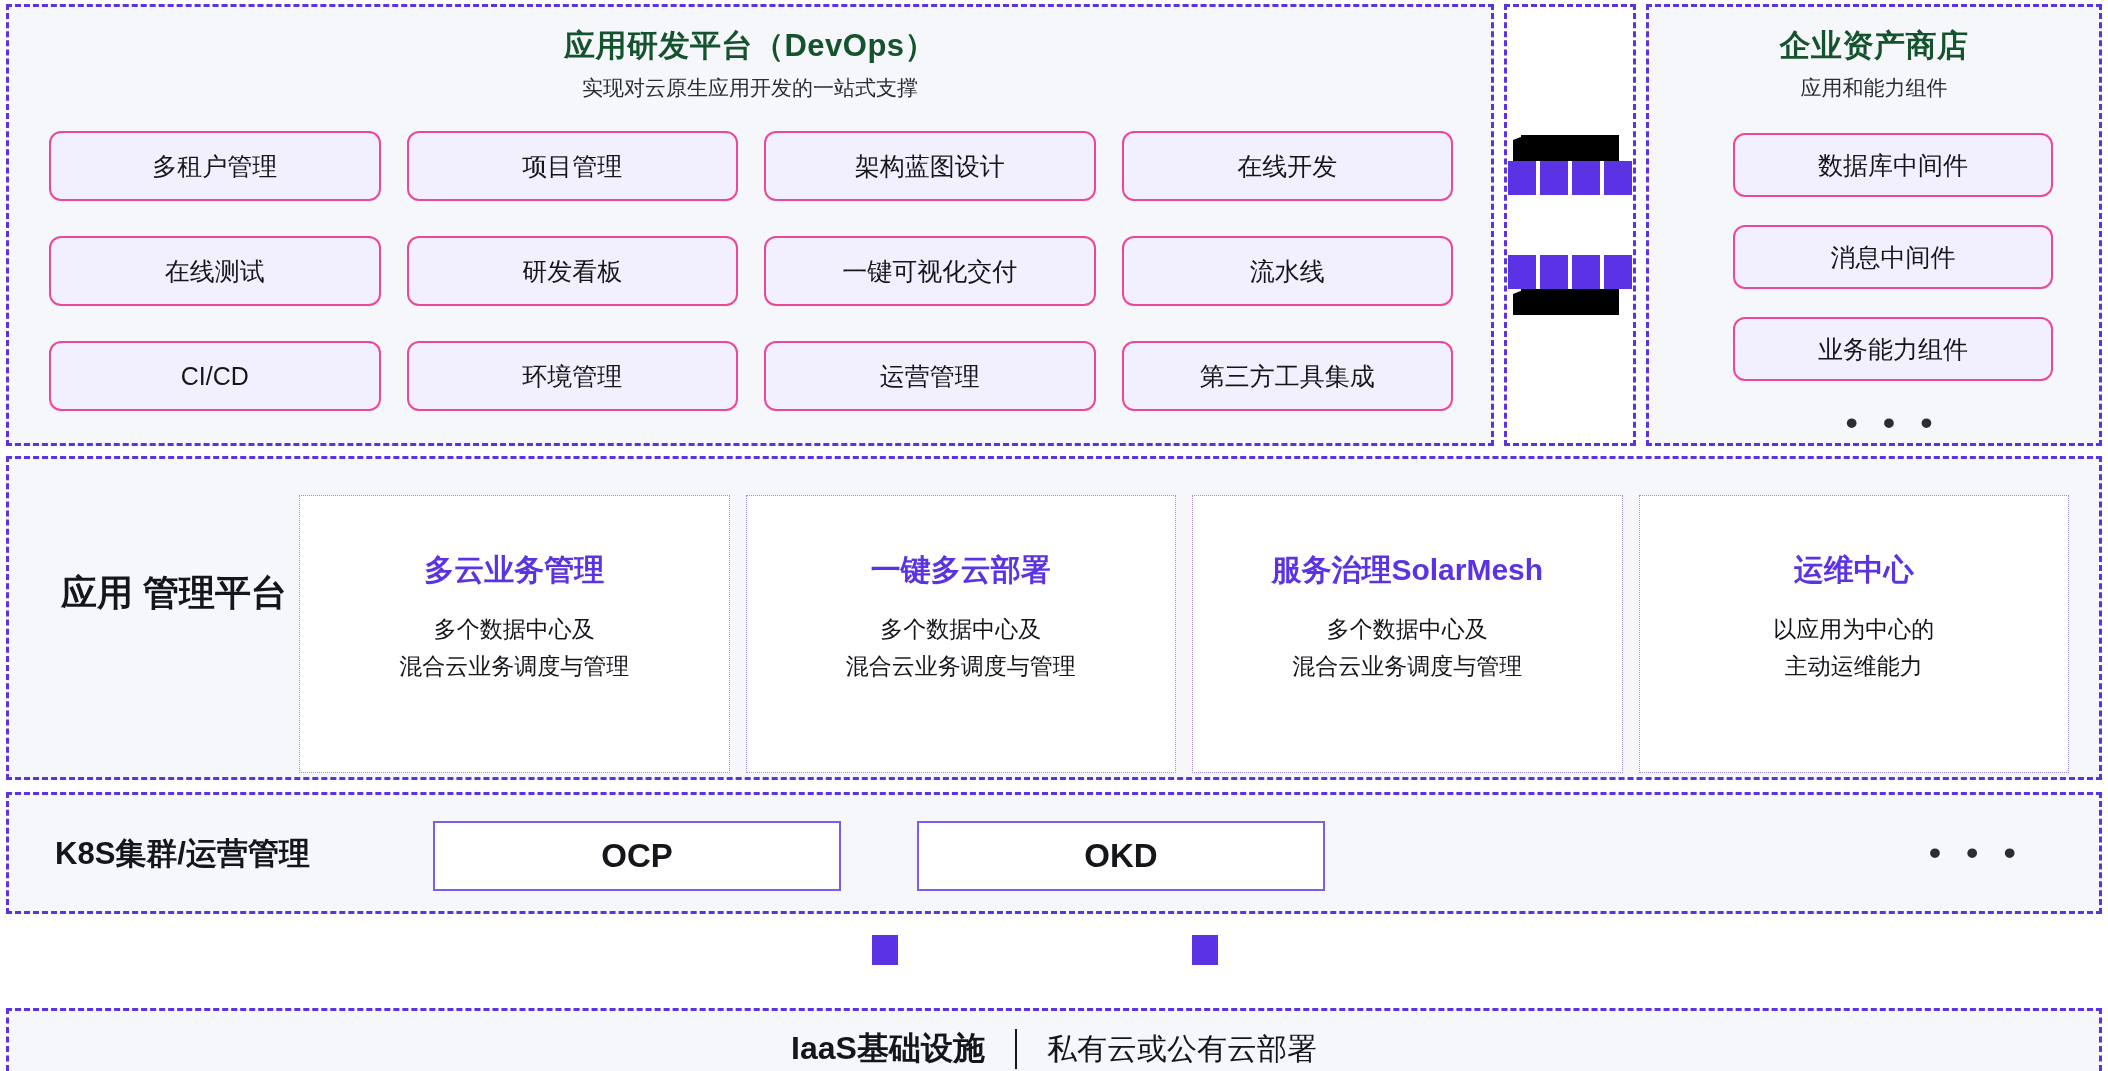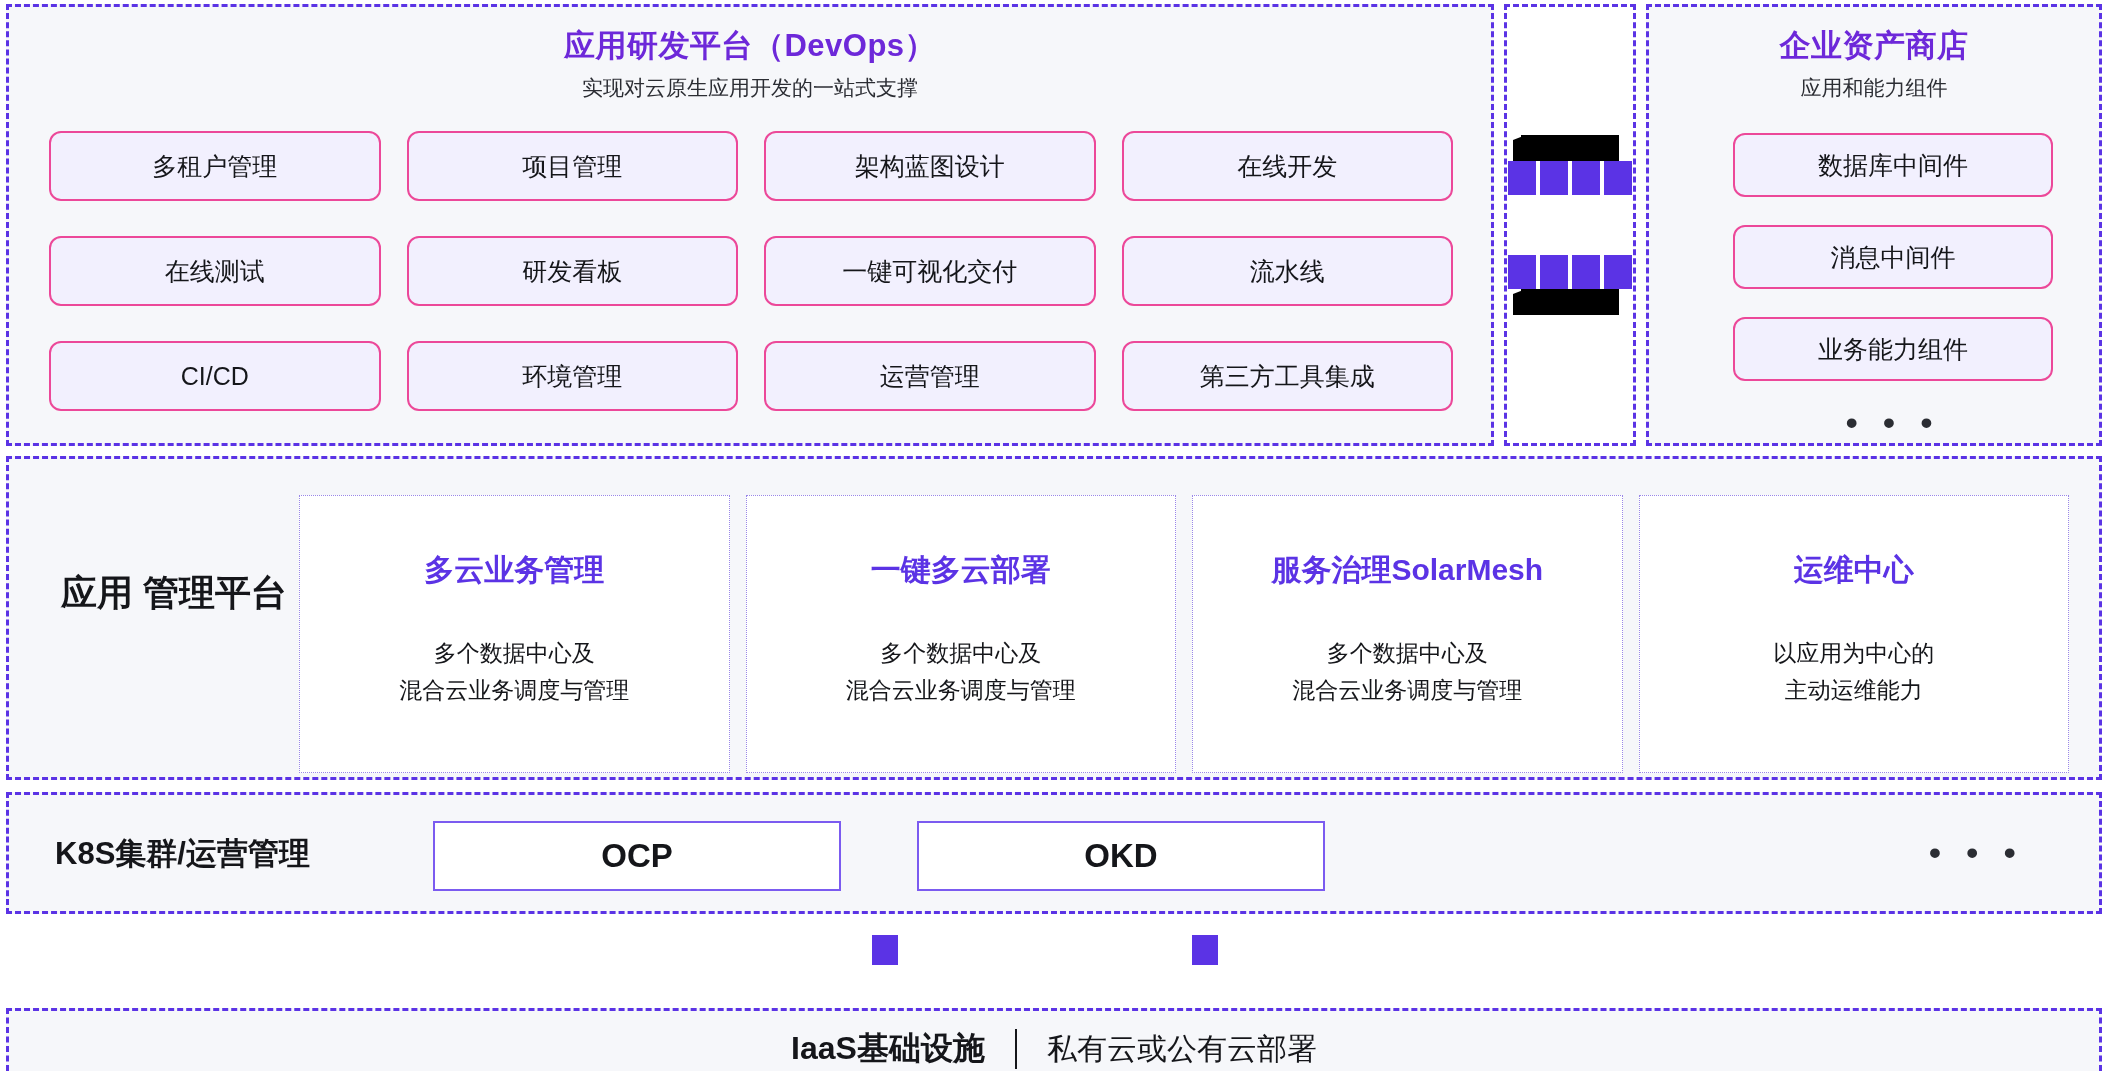--- a/index.html
+++ b/index.html
@@ -35,21 +35,21 @@
     background: #ffffff;
   }
   #asset-panel {
     left: 1646px; top: 4px; width: 456px; height: 442px;
   }
 
   .panel-title {
     text-align: center;
     font-size: 31px;
     font-weight: bold;
-    color: #6d28d9;
+    color: #14532d;
     letter-spacing: .5px;
   }
   .panel-sub {
     text-align: center;
     font-size: 21px;
     color: #2b2d33;
     margin-top: 7px;
   }
 
   
@@ -164,21 +164,21 @@
     justify-content: flex-start;
     padding-top: 54px;
   }
   .mgmt-card-title {
     font-size: 30px;
     font-weight: bold;
     color: #5B33E5;
     white-space: nowrap;
   }
   .mgmt-card-desc {
-    margin-top: 44px;
+    margin-top: 20px;
     font-size: 23px;
     line-height: 1.6;
     color: #15161a;
     text-align: center;
     white-space: pre-line;
   }
 
   
   #k8s-panel {
     left: 6px; top: 792px; width: 2096px; height: 122px;

